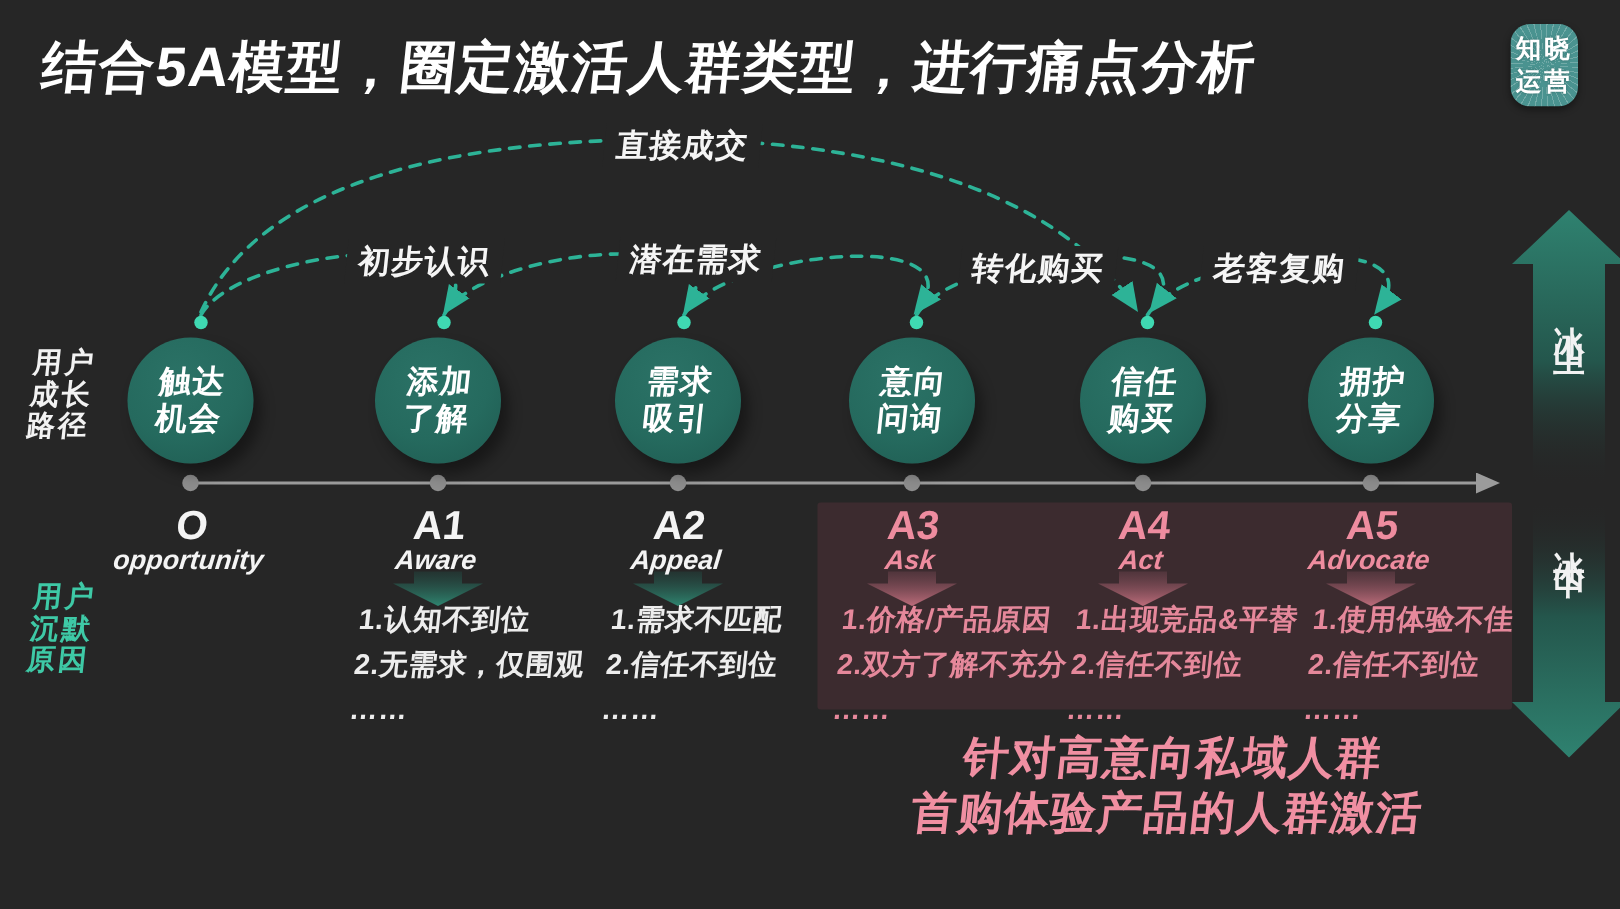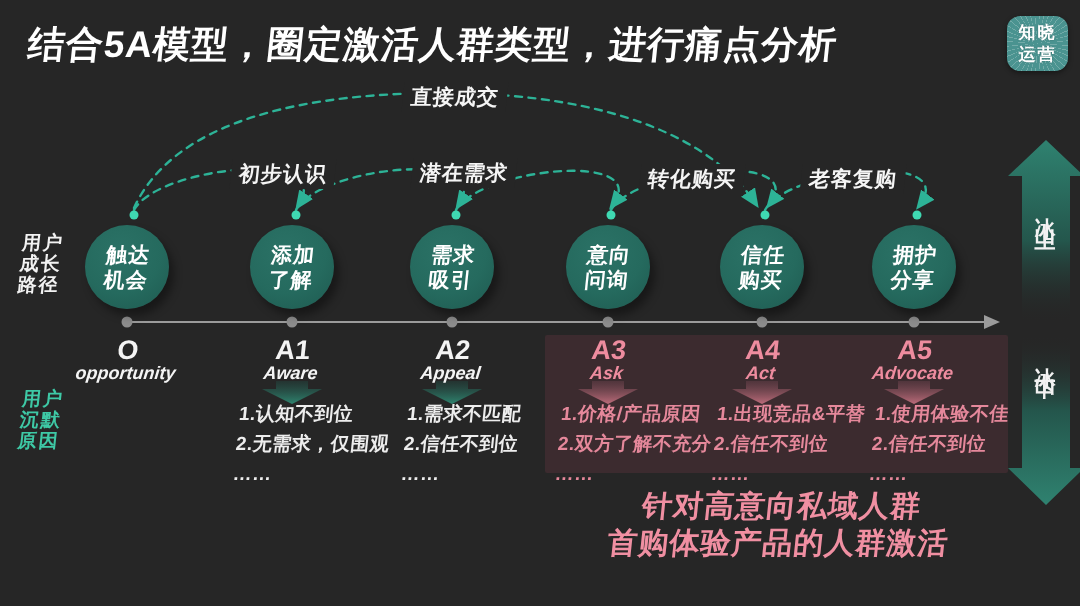--- a/index.html
+++ b/index.html
@@ -11,21 +11,21 @@
   .abs{position:absolute;}
   .pre{white-space:pre-line;}
   
   .title{
     left:28px;top:20px;width:920px;
     font-size:37px;font-weight:bold;color:#ffffff;
     letter-spacing:1px;transform:skewX(-6deg);
   }
   
   .logo{
-    left:1007px;top:16px;width:61px;height:55px;border-radius:13px;
+    left:1007px;top:16px;width:45px;height:55px;border-radius:13px;
     background:repeating-conic-gradient(from 3deg, rgba(255,255,255,0.22) 0deg 1.6deg, rgba(255,255,255,0) 1.6deg 9deg), #4a9390;
     display:flex;align-items:center;justify-content:center;
     box-shadow:0 2px 5px rgba(0,0,0,.4);
   }
   .logo-text{
     font-size:17px;line-height:1.25;font-weight:bold;color:#fff;
     text-align:center;letter-spacing:2px;white-space:pre-line;
     text-shadow:0 0 2px rgba(0,0,0,.25);
   }
   

